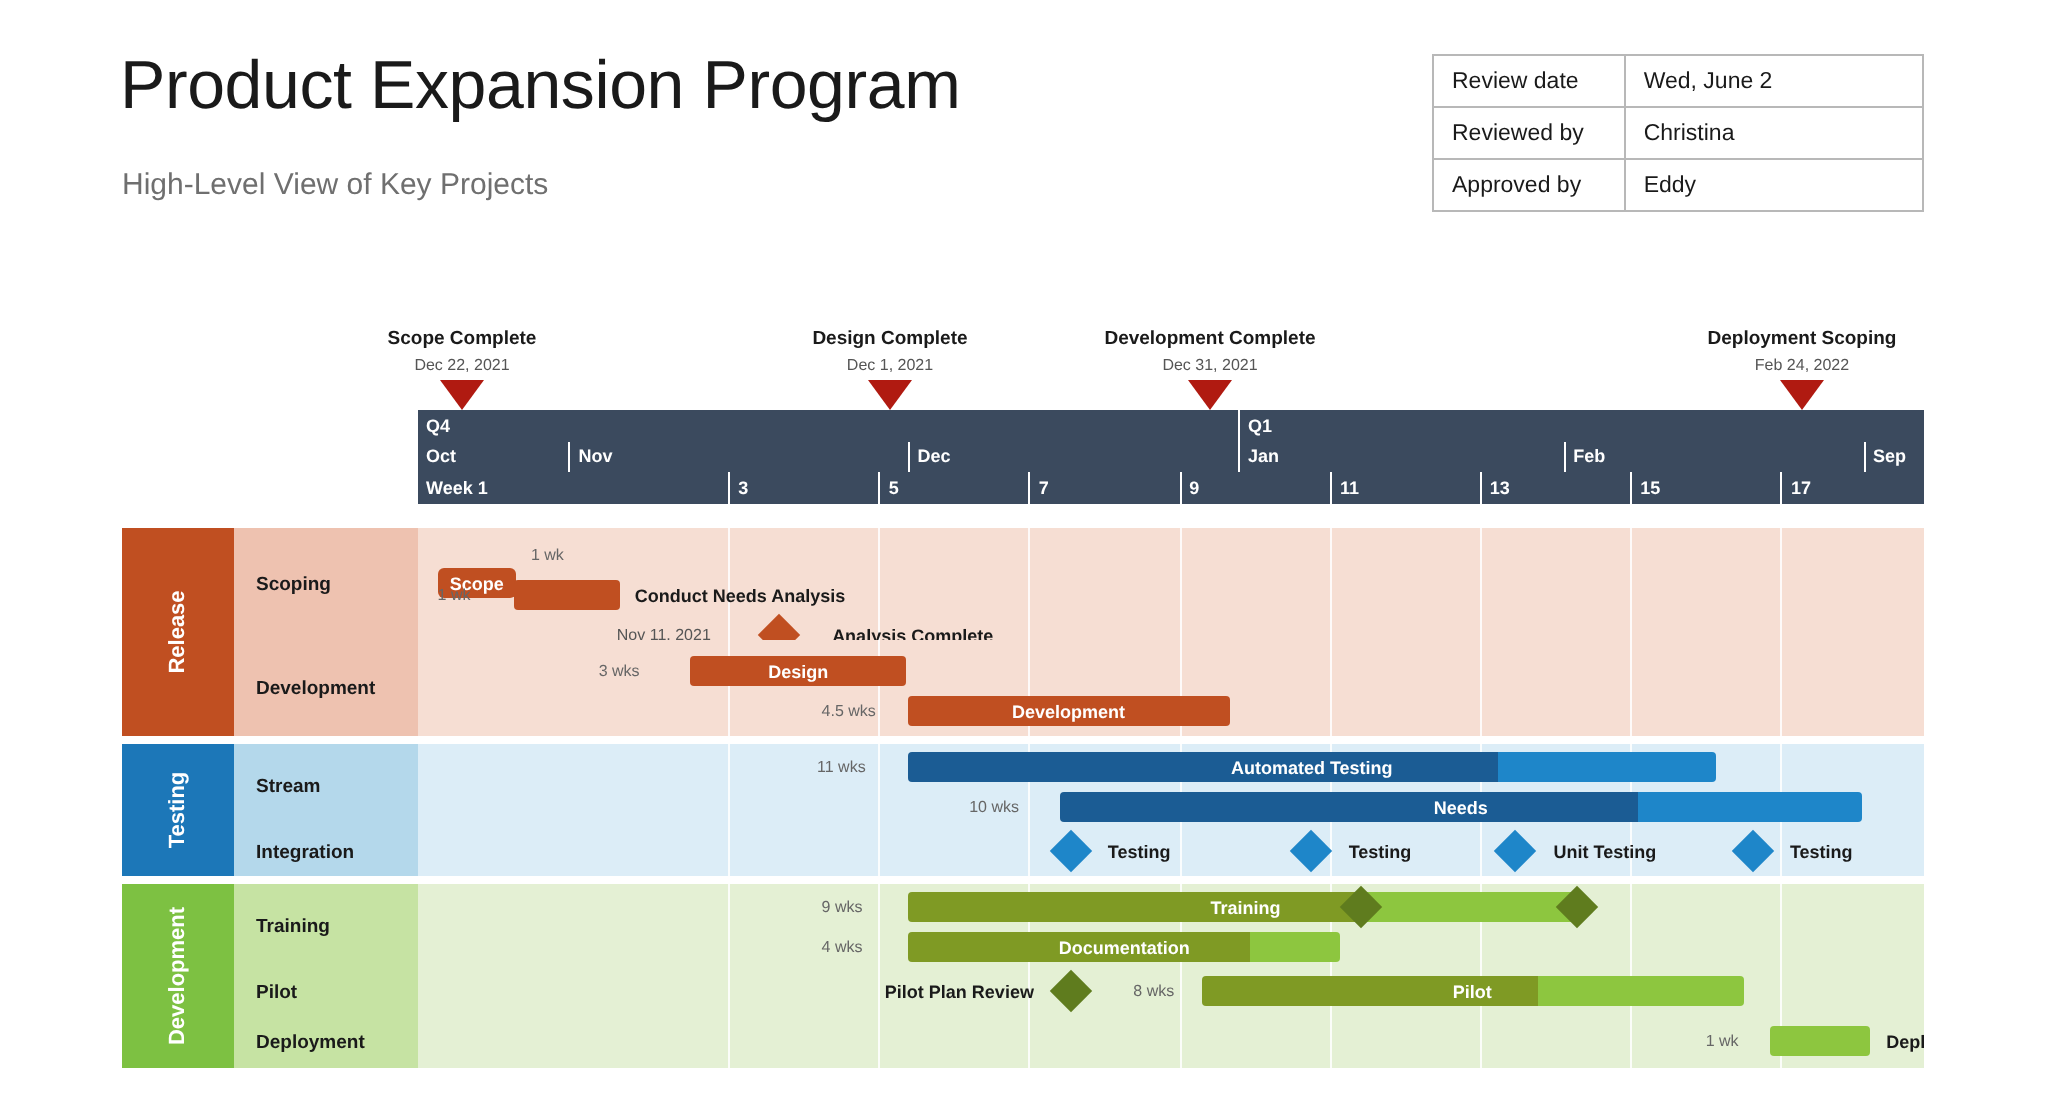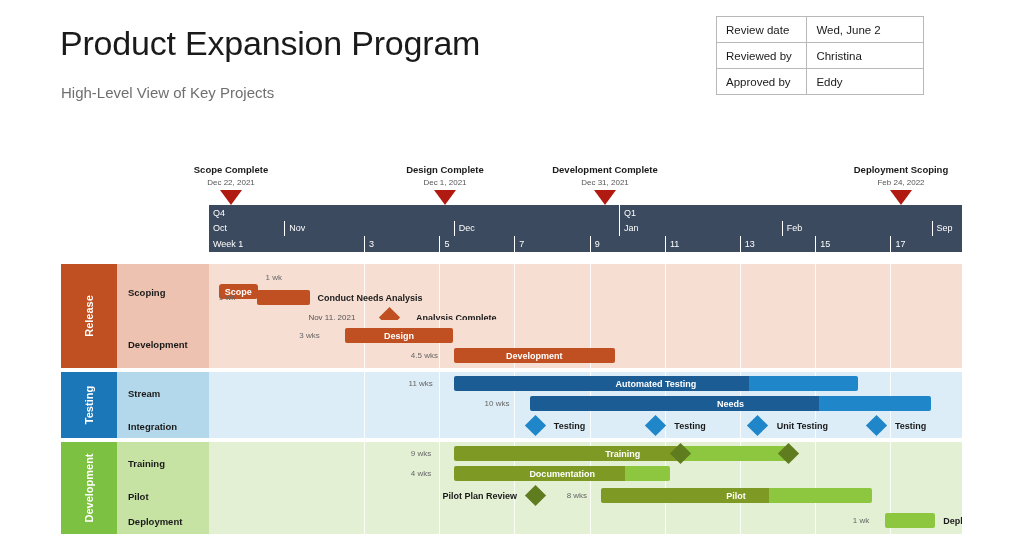--- a/index.html
+++ b/index.html
@@ -19,22 +19,22 @@
     letter-spacing: -0.2px; white-space: nowrap;
   }
   .subtitle {
     position: absolute; left: 61px; top: 84px;
     font-size: 15px; font-weight: 400; color: #6f6f6f;
     white-space: nowrap;
   }
 
   
   .info-table {
-    position: absolute; left: 716px; top: 16px;
-    width: 208px; border-collapse: collapse;
+    position: absolute; left: 716px; top: 27px;
+    width: 246px; border-collapse: collapse;
     font-size: 11.5px; color: #1a1a1a;
   }
   .info-table td {
     border: 1px solid #b8b8b8; padding: 5px 9px; height: 26px;
     vertical-align: middle; white-space: nowrap;
   }
   .info-table td.k { width: 96px; }
   .info-table td.v { width: 150px; }
 
   
@@ -55,21 +55,21 @@
   }
 
   
   .tl { position: absolute; left: 209px; top: 205px; width: 753px; }
   .tl-row { position: relative; height: 15px; width: 100%; background: #3b4a5e; }
   .tl-row.q { height: 16px; background: #3b4a5e; }
   .tl-row.m { height: 15px; background: #3b4a5e; }
   .tl-row.w { height: 16px; background: #3b4a5e; }
   .tl-cell {
     position: absolute; top: 0; height: 100%;
-    color: #ffffff; font-size: 9px; font-weight: normal;
+    color: #ffffff; font-size: 9px; font-weight: bold;
     padding-left: 4px; line-height: 15px;
     border-left: 1px solid #ffffff;
     white-space: nowrap; overflow: hidden;
   }
   .tl-row.q .tl-cell { line-height: 16px; }
   .tl-row.w .tl-cell { line-height: 16px; }
   .tl-cell.first { border-left: none; }
 
   
   .gantt { position: absolute; left: 61px; top: 264px; width: 901px; }

